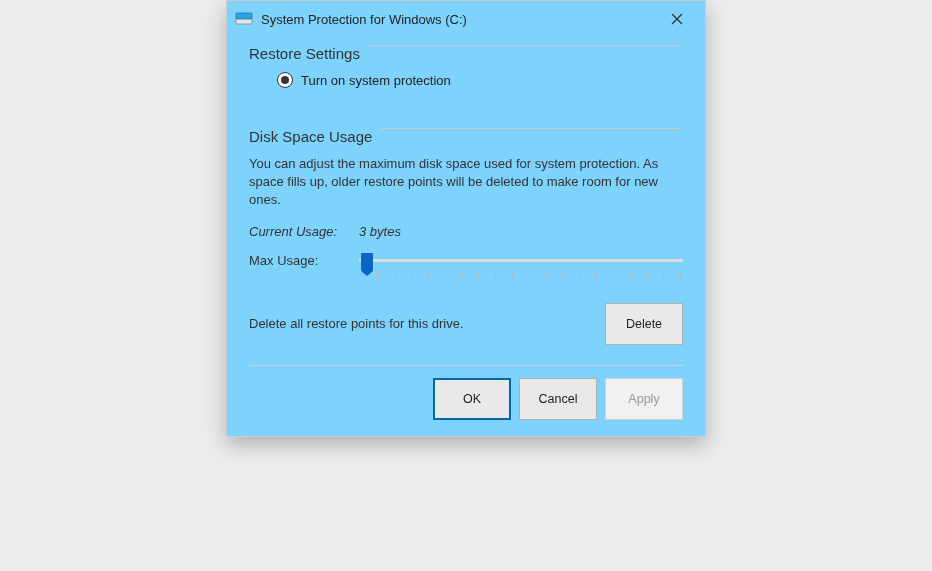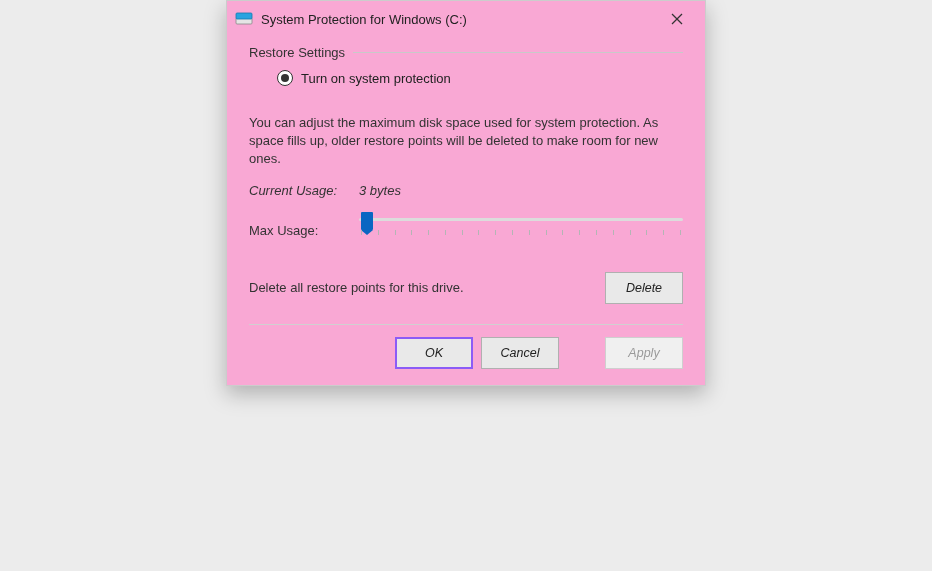--- a/index.html
+++ b/index.html
@@ -10,21 +10,21 @@
       color: #333;
       width: 932px;
       height: 571px;
       display: flex;
       align-items: flex-start;
       justify-content: center;
       padding-top: 0;
     }
     .dialog {
       width: 480px;
-      background: #f9a8d4;
+      background: #7dd3fc;
       border: 1px solid #ccc;
       box-shadow: 0 8px 20px rgba(0,0,0,0.25);
       margin-top: 0;
     }
     .titlebar {
       display: flex;
       align-items: center;
       height: 36px;
       padding: 0 8px;
     }
@@ -44,40 +44,39 @@
       background: transparent;
       font-size: 16px;
       color: #333;
       cursor: pointer;
     }
     .content {
       padding: 8px 22px 14px 22px;
     }
     .section-heading {
       display: flex;
-      align-items: center;
       margin-bottom: 10px;
       color: #333;
-      font-size: 13px;
+      font-size: 15px;
     }
     .section-heading .line {
       flex: 1;
       height: 1px;
       background: #c9c9c9;
       margin-left: 8px;
     }
     .descr {
       color: #333;
       line-height: 1.4;
       margin-left: 2px;
       margin-bottom: 14px;
     }
     .radios {
       margin-left: 28px;
-      margin-bottom: 28px;
+      margin-bottom: 40px;
     }
     .radio-row {
       display: flex;
       align-items: center;
       margin-bottom: 14px;
     }
     .radio-outer {
       width: 16px; height: 16px;
       border: 1.5px solid #333;
       border-radius: 50%;
@@ -99,22 +98,22 @@
     }
     .kv-row {
       display: flex;
       margin-bottom: 14px;
       font-style: italic;
     }
     .kv-label { width: 110px; color: #333; }
     .kv-value { color: #333; }
     .slider-row {
       display: flex;
-      align-items: flex-end;
-      margin-bottom: 34px;
+      align-items: flex-start;
+      margin-bottom: 24px;
     }
     .slider-track-wrap {
       flex: 1;
       position: relative;
       height: 26px;
       margin-left: 0;
     }
     .slider-track {
       position: absolute;
       top: 6px;
@@ -153,52 +152,50 @@
       background: #b5b5b5;
     }
     .delete-row {
       display: flex;
       align-items: center;
       margin-bottom: 20px;
     }
     .delete-text { flex: 1; color: #333; }
     .btn {
       min-width: 78px;
-      height: 32px;
+      height: 42px;
       background: #e9e9e9;
       border: 1px solid #b0b0b0;
       font-size: 12.5px;
       color: #222;
       cursor: pointer;
       display: inline-flex;
       align-items: center;
       justify-content: center;
       padding: 12px 10px;
-      font-style: italic;
     }
     .btn:disabled, .btn.disabled {
       color: #9a9a9a;
       border-color: #cfcfcf;
       background: #f0f0f0;
       cursor: default;
-      margin-left: 38px;
     }
     .hr {
       height: 1px;
       background: #d0d0d0;
       margin: 6px 0 12px 0;
     }
     .footer {
       display: flex;
       justify-content: flex-end;
       gap: 8px;
       padding-bottom: 2px;
     }
     .btn-primary {
-      border: 2px solid #8b5cf6;
+      border: 2px solid #0369a1;
       background: #e9e9e9;
     }
   </style>
 </head>
 <body>
 
 <div class="dialog">
 
   <div class="titlebar">
     <span class="icon">
@@ -226,20 +223,24 @@
 
     <div class="radios">
       <div class="radio-row">
         <span class="radio-outer">
           <span class="radio-inner"></span>
         </span>
         <span class="radio-label">Turn on system protection</span>
       </div>
     </div>
 
+    <div class="section-heading">
+      <span>Disk Space Usage</span>
+      <span class="line"></span>
+    </div>
 
     <div class="info">You can adjust the maximum disk space used for system protection. As space fills up, older restore points will be deleted to make room for new ones.</div>
 
     <div class="kv-row">
       <span class="kv-label">Current Usage:</span>
       <span class="kv-value">3 bytes</span>
     </div>
 
     <div class="slider-row">
       <span class="kv-label">Max Usage:</span>

